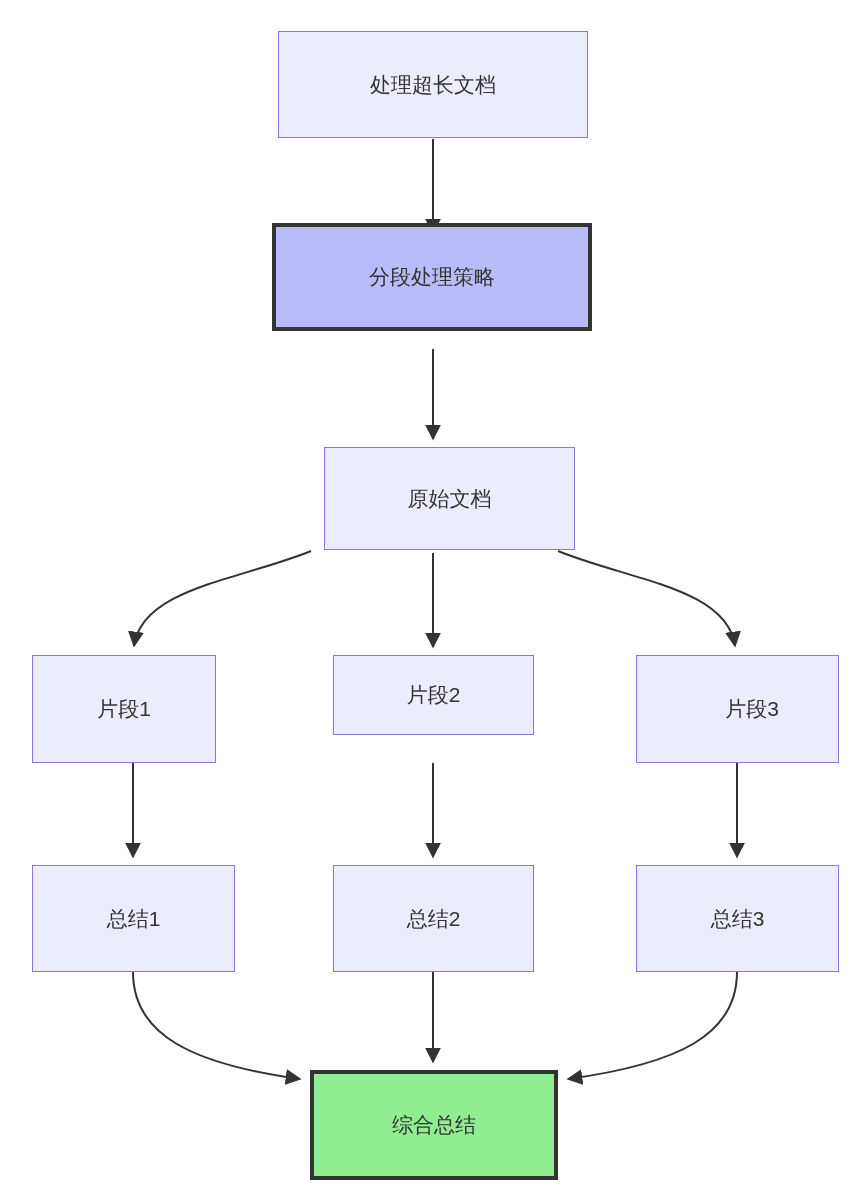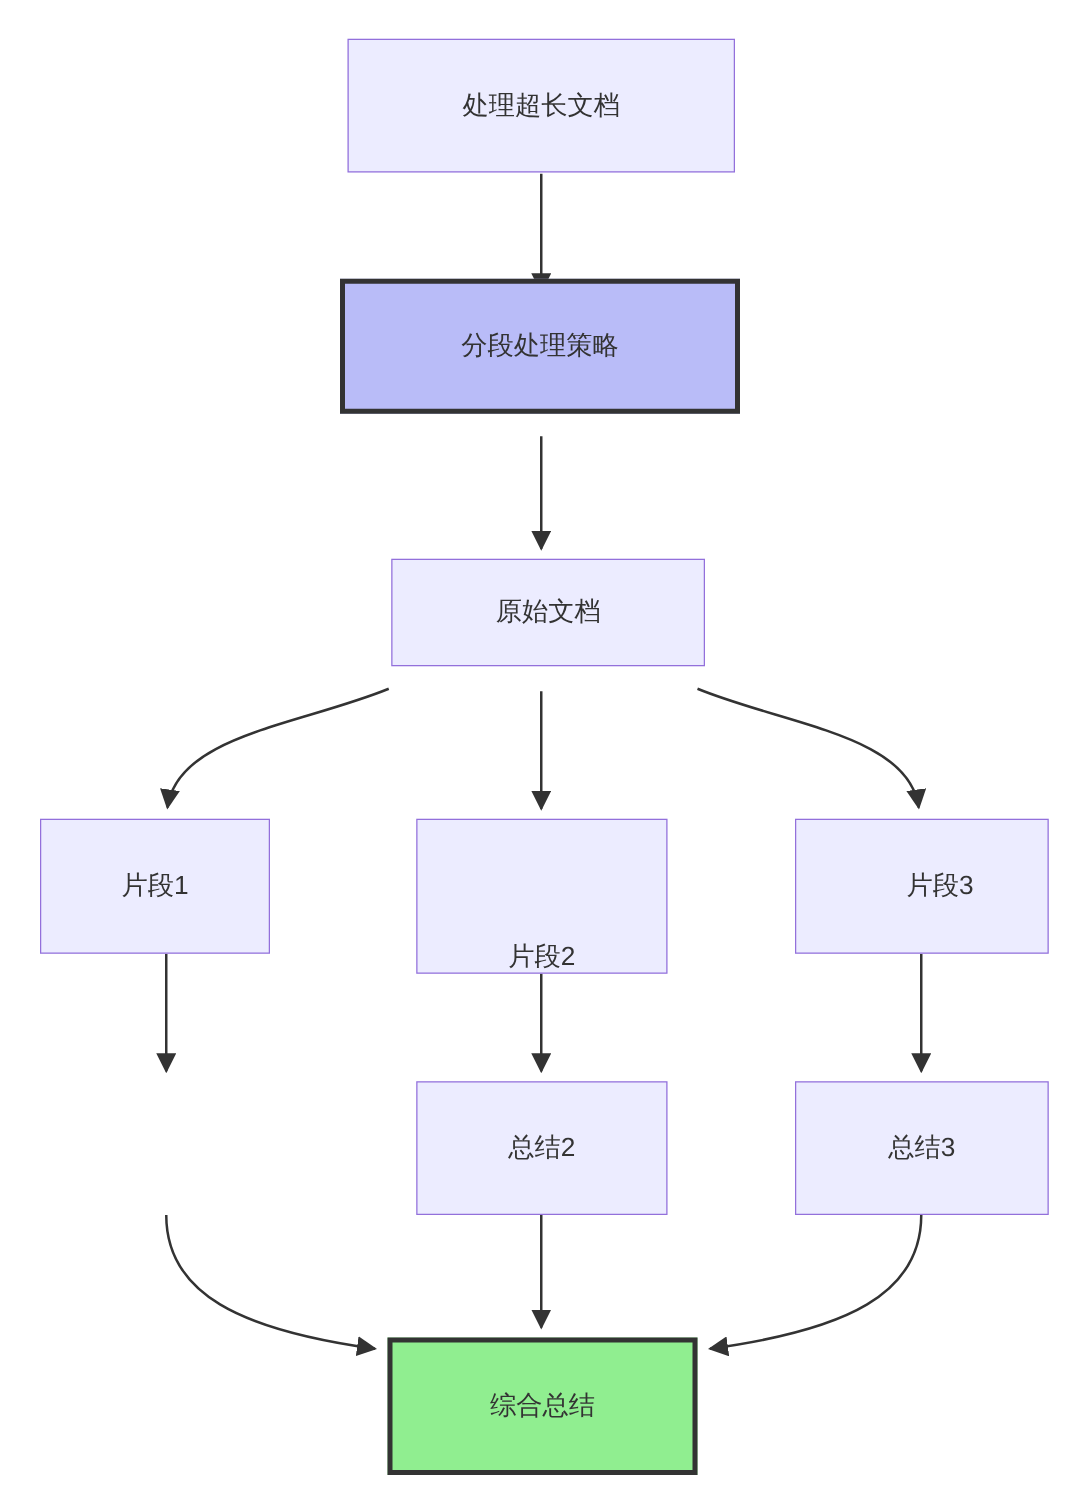--- a/index.html
+++ b/index.html
@@ -40,23 +40,23 @@
     background:var(--highlight-fill);
     border:4px solid var(--highlight-border);
   }
   .node.result{
     background:var(--result-fill);
     border:4px solid var(--result-border);
   }
   
   .n-a{left:278px;top:31px;width:310px;height:107px;}
   .n-b{left:272px;top:223px;width:320px;height:108px;}
-  .n-c{left:313px;top:447px;width:251px;height:86px;text-align:center;}
+  .n-c{left:324px;top:447px;width:251px;height:103px;text-align:center;}
   .n-d1{left:32px;top:655px;width:184px;height:108px;}
-  .n-d2{left:333px;top:655px;width:201px;height:124px;align-items:flex-end;}
+  .n-d2{left:333px;top:655px;width:201px;height:80px;}
   .n-d3{left:636px;top:655px;width:203px;height:108px;padding-left:29px;}
   .n-e1{left:32px;top:865px;width:203px;height:107px;}
   .n-e2{left:333px;top:865px;width:201px;height:107px;}
   .n-e3{left:636px;top:865px;width:203px;height:107px;}
   .n-f{left:310px;top:1070px;width:248px;height:110px;}
 </style>
 </head>
 <body>
 
 <div class="canvas">
@@ -97,20 +97,23 @@
   </div>
 
   <div class="node n-d2">
     <span>片段2</span>
   </div>
 
   <div class="node n-d3">
     <span>片段3</span>
   </div>
 
+  <div class="node n-e1">
+    <span>总结1</span>
+  </div>
 
   <div class="node n-e2">
     <span>总结2</span>
   </div>
 
   <div class="node n-e3">
     <span>总结3</span>
   </div>
 
   <div class="node result n-f">

